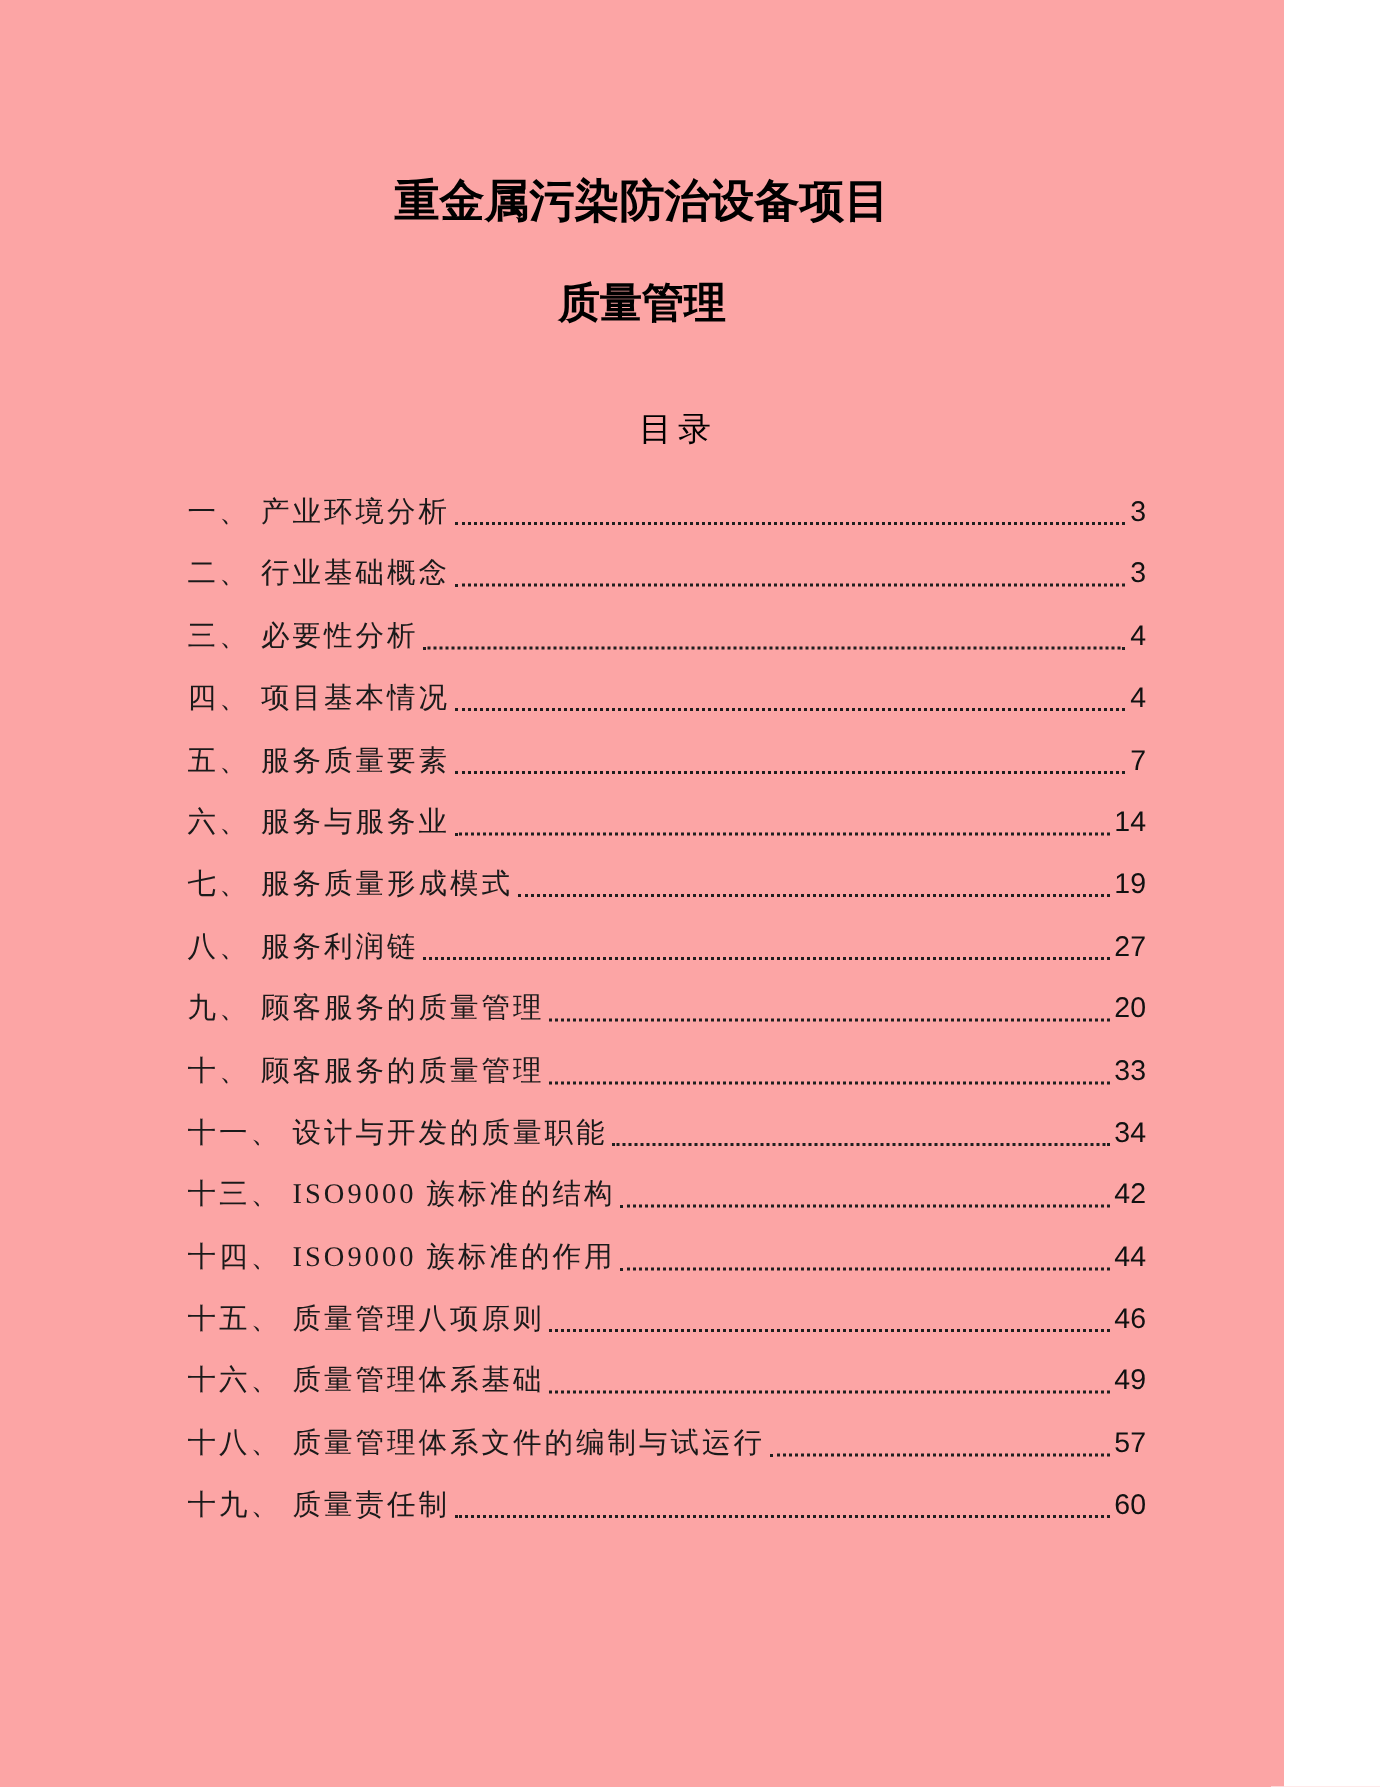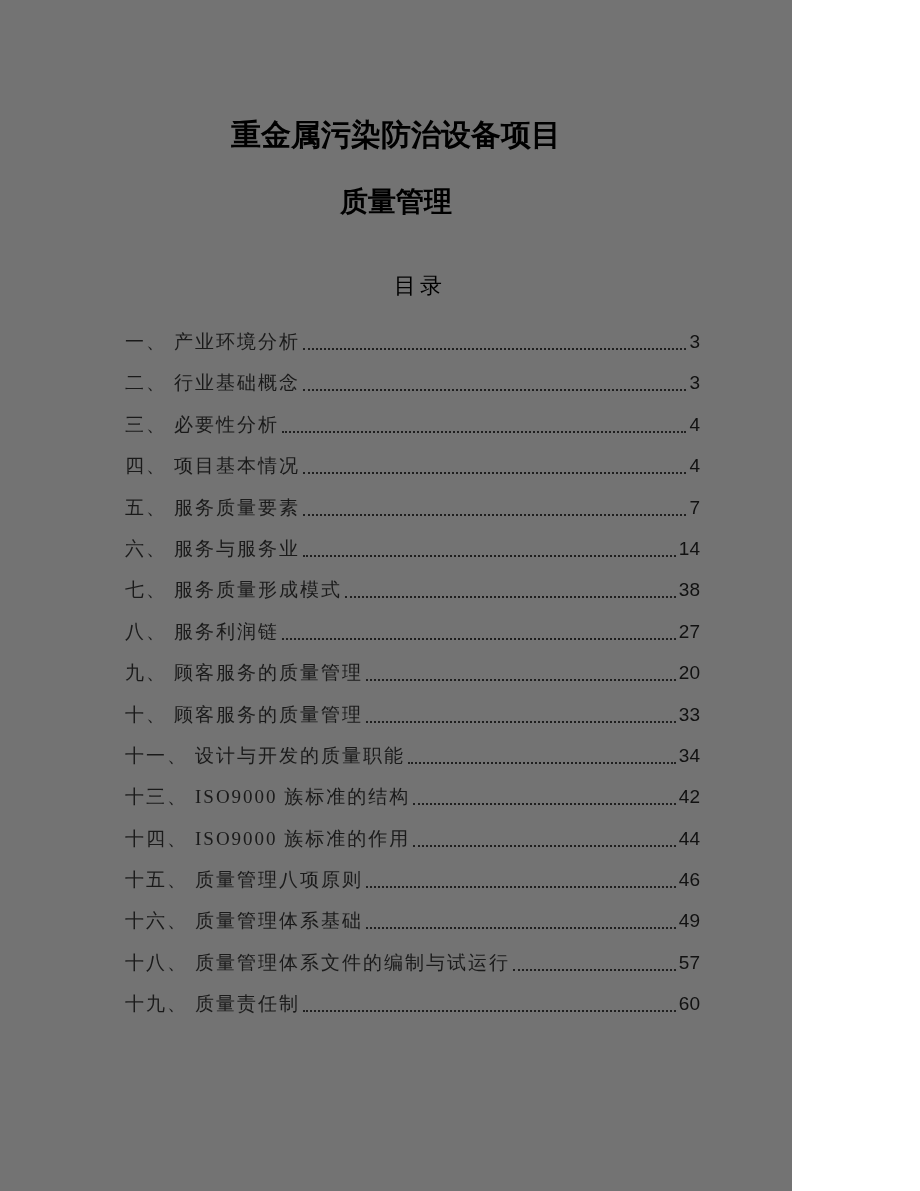--- a/index.html
+++ b/index.html
@@ -8,23 +8,23 @@
     background: #ffffff;
   }
   body {
     width: 920px;
     height: 1191px;
     overflow: hidden;
     font-family: "Liberation Serif", serif;
     color: #000000;
   }
   .page {
-    width: 792px;
+    width: 856px;
     height: 1191px;
-    background: #737373;
+    background: #fca5a5;
     box-sizing: border-box;
   }
   .doc-title {
     margin: 0;
     padding-top: 116px;
     text-align: center;
     font-family: "Liberation Sans", "DejaVu Sans", sans-serif;
     font-weight: 700;
     font-size: 30px;
     line-height: 38px;
@@ -138,21 +138,21 @@
     <span class="toc-num">六、</span>
     <span class="toc-label">服务与服务业</span>
     <span class="toc-leader"></span>
     <span class="toc-page">14</span>
   </div>
 
   <div class="toc-row">
     <span class="toc-num">七、</span>
     <span class="toc-label">服务质量形成模式</span>
     <span class="toc-leader"></span>
-    <span class="toc-page">38</span>
+    <span class="toc-page">19</span>
   </div>
 
   <div class="toc-row">
     <span class="toc-num">八、</span>
     <span class="toc-label">服务利润链</span>
     <span class="toc-leader"></span>
     <span class="toc-page">27</span>
   </div>
 
   <div class="toc-row">

